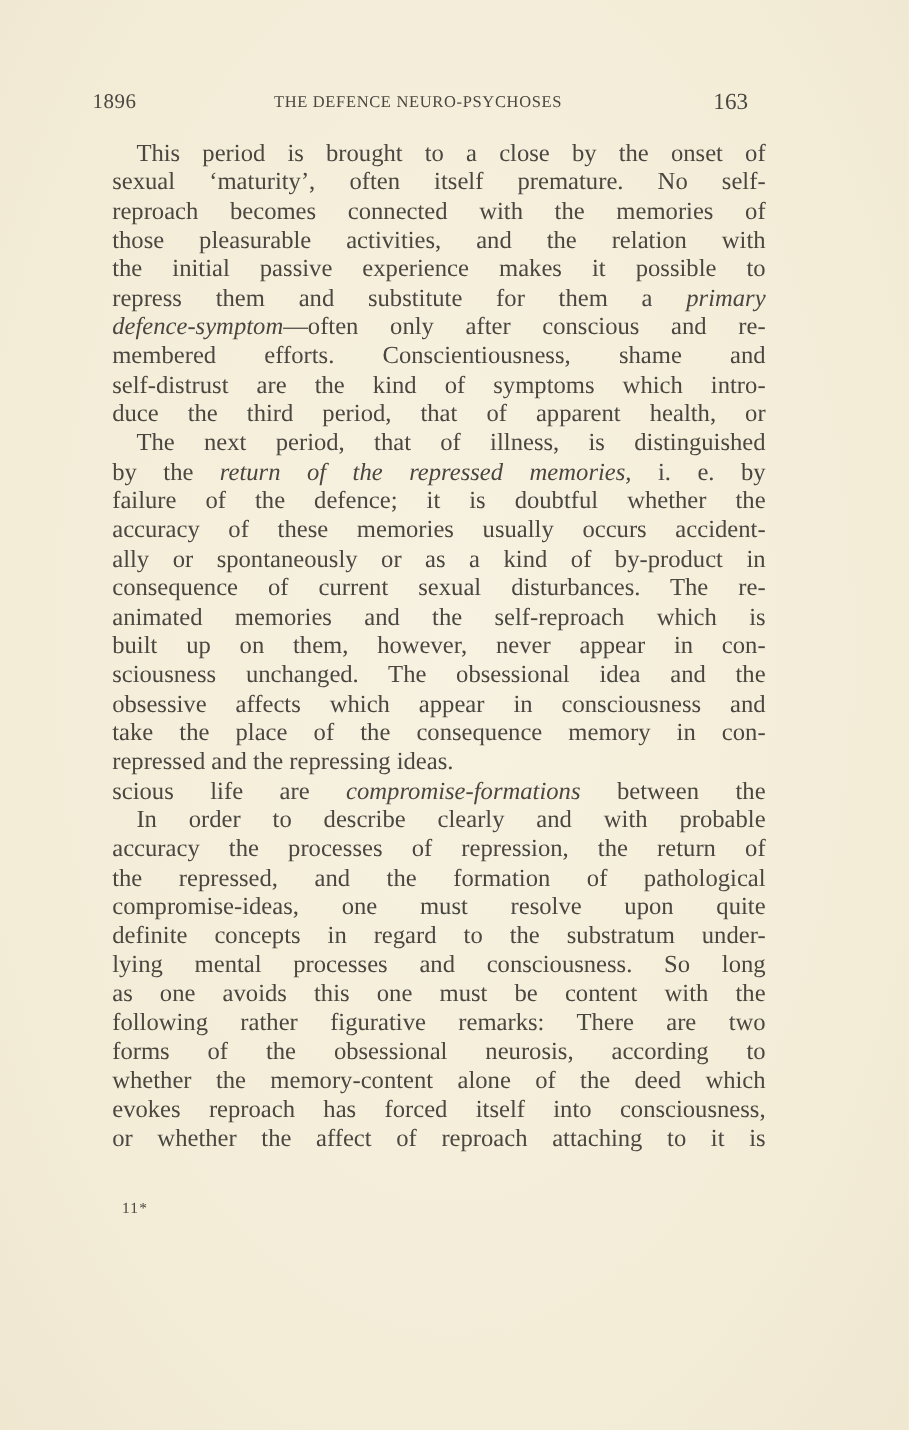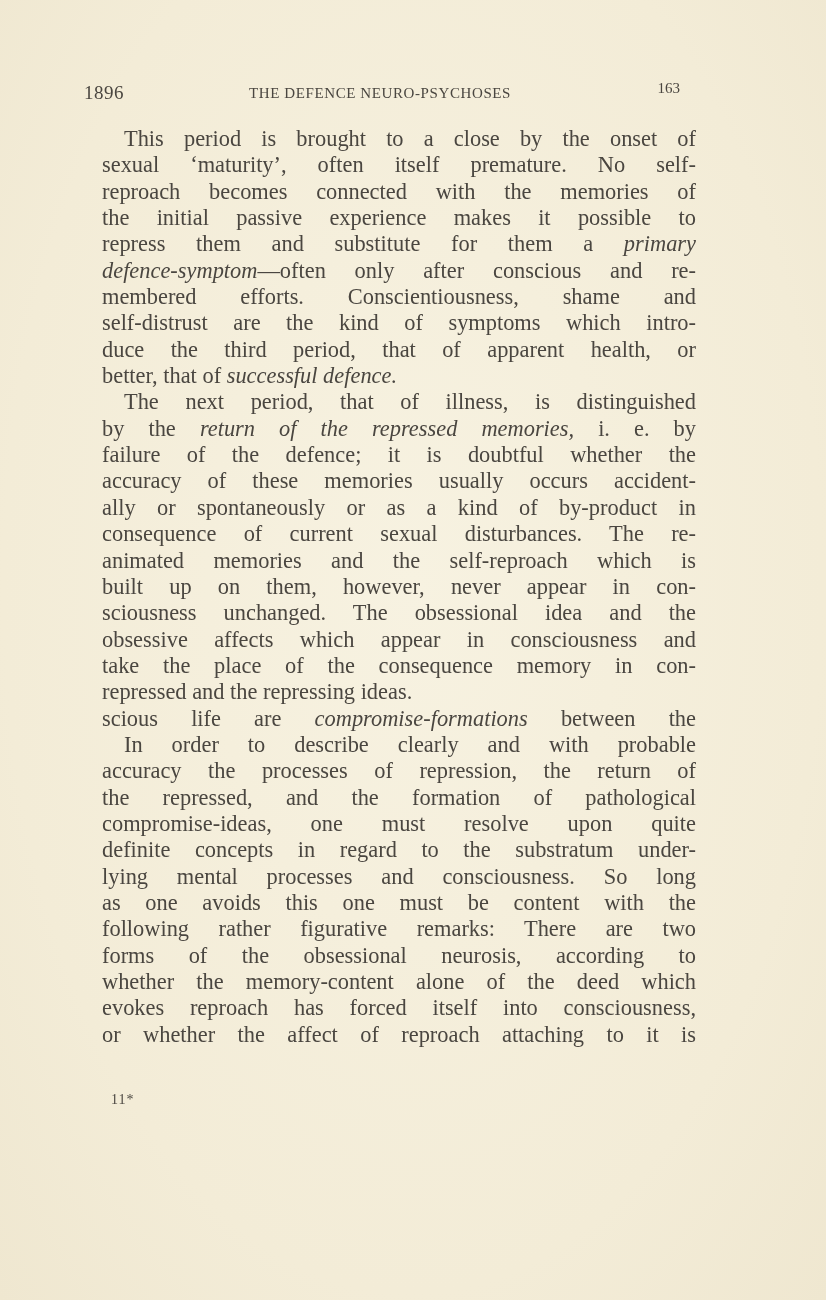--- a/index.html
+++ b/index.html
@@ -41,21 +41,21 @@
     position: absolute;
     left: 165px;
     top: 5px;
     font-size: 15px;
     letter-spacing: 0.6px;
   }
   .rh-page {
     position: absolute;
     right: 0;
     top: 0;
-    font-size: 15px;
+    font-size: 21px;
     margin-left: 33px;
   }
   .body-text {
     position: absolute;
     left: 84px;
     top: 126px;
     width: 594px;
     font-family: "Liberation Serif", serif;
     font-size: 22.4px;
     line-height: 26.35px;
@@ -95,27 +95,27 @@
   <div class="running-head">
     <span class="rh-year">1896</span>
     <span class="rh-title">THE DEFENCE NEURO-PSYCHOSES</span>
     <span class="rh-page">163</span>
   </div>
 
   <div class="body-text" id="body-text">
       <span class="line indent"><span>This period is brought to a close by the onset of</span></span>
       <span class="line"><span>sexual ‘maturity’, often itself premature.  No self-</span></span>
       <span class="line"><span>reproach becomes connected with the memories of</span></span>
+      <span class="line"><span>those pleasurable activities, and the relation with</span></span>
       <span class="line"><span>the initial passive experience makes it possible to</span></span>
       <span class="line"><span>repress them and substitute for them a </span><em>primary</em></span>
       <span class="line"><em>defence-symptom</em><span>—often only after conscious and re-</span></span>
       <span class="line"><span>membered efforts.  Conscientiousness, shame and</span></span>
       <span class="line"><span>self-distrust are the kind of symptoms which intro-</span></span>
       <span class="line"><span>duce the third period, that of apparent health, or</span></span>
-      <span class="line last"><span>better, that of </span><em>successful defence.</em></span>
       <span class="line indent"><span>The next period, that of illness, is distinguished</span></span>
       <span class="line"><span>by the </span><em>return of the repressed memories,</em><span> i. e. by</span></span>
       <span class="line"><span>failure of the defence; it is doubtful whether the</span></span>
       <span class="line"><span>accuracy of these memories usually occurs accident-</span></span>
       <span class="line"><span>ally or spontaneously or as a kind of by-product in</span></span>
       <span class="line"><span>consequence of current sexual disturbances.  The re-</span></span>
       <span class="line"><span>animated memories and the self-reproach which is</span></span>
       <span class="line"><span>built up on them, however, never appear in con-</span></span>
       <span class="line"><span>sciousness unchanged.  The obsessional idea and the</span></span>
       <span class="line"><span>obsessive affects which appear in consciousness and</span></span>

